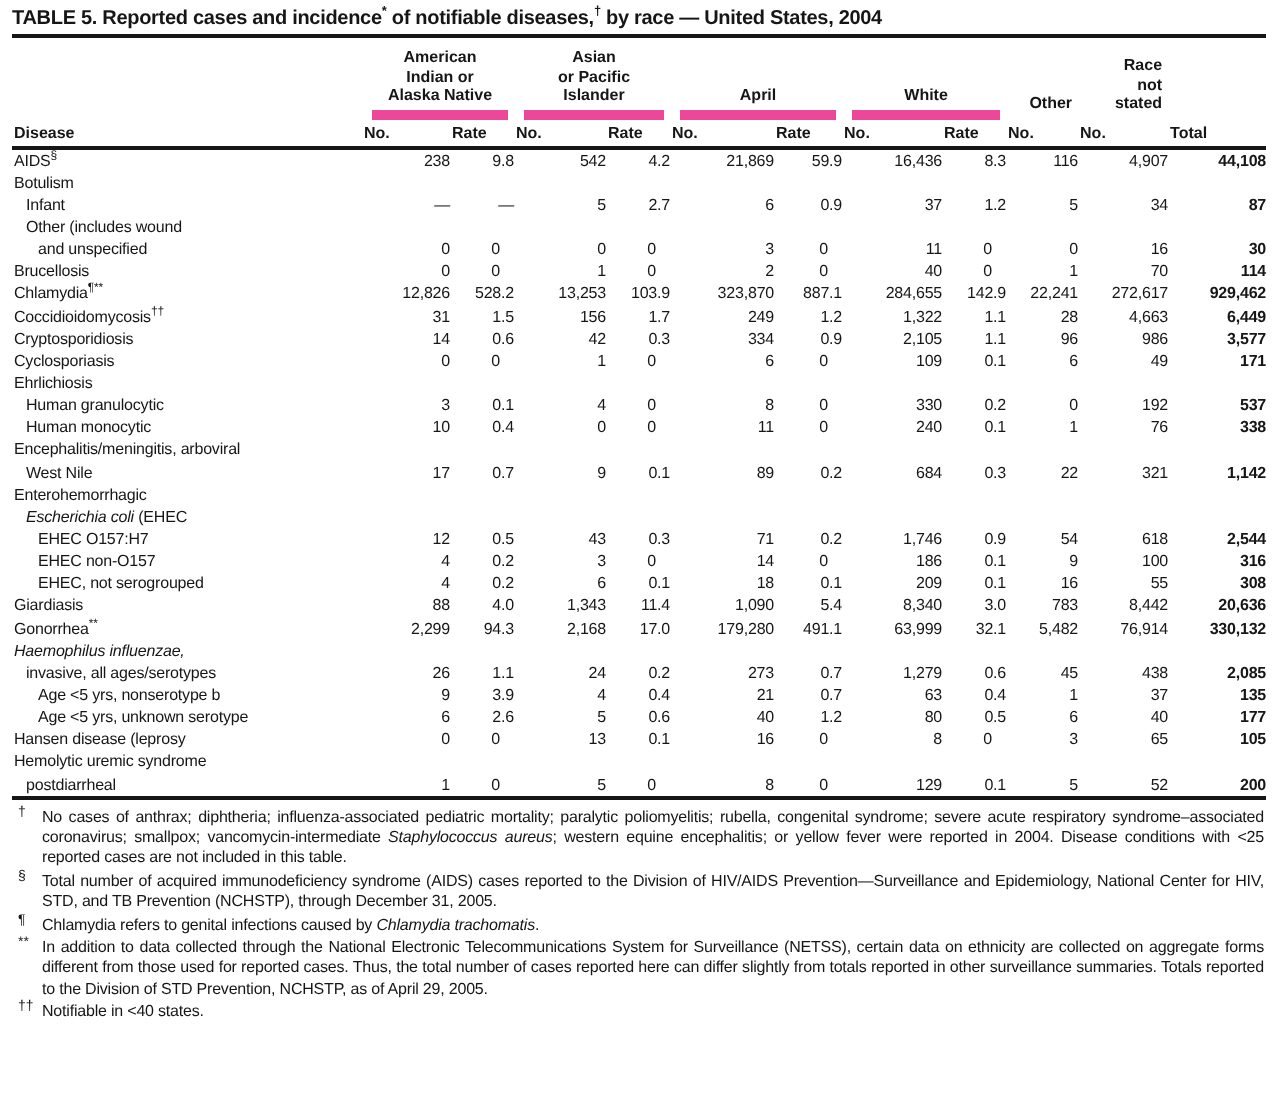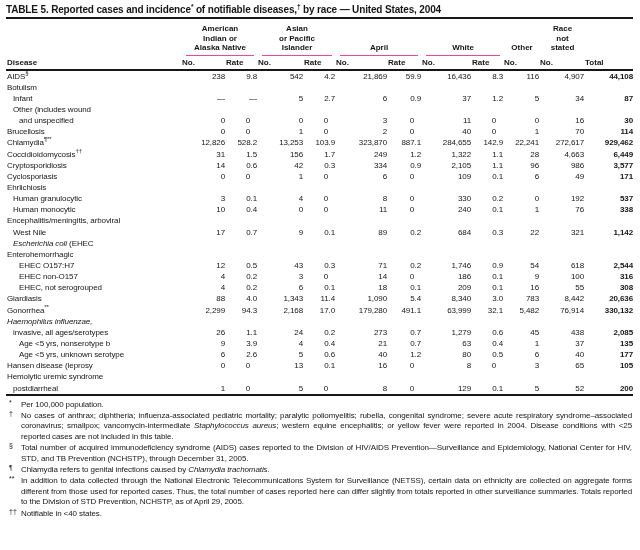--- a/index.html
+++ b/index.html
@@ -34,22 +34,22 @@
     border-bottom: 2px solid #161616;
   }
   th { font-weight: bold; }
   .th-grp { vertical-align: bottom; padding: 5px 4px 0 4px; }
   .grp-inner {
     font-size: 8px;
     line-height: 9.5px;
     text-align: center;
     white-space: nowrap;
   }
-  .grp-underline { border-bottom: 1px solid #ec4899; padding-bottom: 2px; }
-  .grp-pad { padding-bottom: 3px; }
+  .grp-underline { border-bottom: 5px solid #ec4899; padding-bottom: 2px; }
+  .grp-pad { padding-bottom: 3px; text-align: right; }
 
   #sub-row th {
     font-size: 8px;
     text-align: left;
     padding: 2px 1px 2px 0;
     border-bottom: 2px solid #161616;
     white-space: nowrap;
   }
   #sub-row th.th-disease-label {
     text-align: left;
@@ -376,35 +376,35 @@
           <td class="num rate">0.1</td>
           <td class="num">89</td>
           <td class="num rate">0.2</td>
           <td class="num">684</td>
           <td class="num rate">0.3</td>
           <td class="num">22</td>
           <td class="num">321</td>
           <td class="num total">1,142</td>
         </tr>
         <tr>
+          <td class="label ind0"><span>Enterohemorrhagic</span></td>
+          <td class="num"></td>
+          <td class="num rate"></td>
+          <td class="num"></td>
+          <td class="num rate"></td>
+          <td class="num"></td>
+          <td class="num rate"></td>
+          <td class="num"></td>
+          <td class="num rate"></td>
+          <td class="num"></td>
+          <td class="num"></td>
+          <td class="num total"></td>
+        </tr>
+        <tr>
           <td class="label ind1"><i>Escherichia coli</i><span> (EHEC</span></td>
-          <td class="num"></td>
-          <td class="num rate"></td>
-          <td class="num"></td>
-          <td class="num rate"></td>
-          <td class="num"></td>
-          <td class="num rate"></td>
-          <td class="num"></td>
-          <td class="num rate"></td>
-          <td class="num"></td>
-          <td class="num"></td>
-          <td class="num total"></td>
-        </tr>
-        <tr>
-          <td class="label ind0"><span>Enterohemorrhagic</span></td>
           <td class="num"></td>
           <td class="num rate"></td>
           <td class="num"></td>
           <td class="num rate"></td>
           <td class="num"></td>
           <td class="num rate"></td>
           <td class="num"></td>
           <td class="num rate"></td>
           <td class="num"></td>
           <td class="num"></td>
@@ -575,24 +575,20 @@
           <td class="num">129</td>
           <td class="num rate">0.1</td>
           <td class="num">5</td>
           <td class="num">52</td>
           <td class="num total">200</td>
         </tr>
       </tbody>
   </table>
 
   <div class="footnotes" id="footnotes">
-      <div class="fn">
-        <span class="fn-marker">*</span>
-        <div class="fn-text"><span>Per 100,000 population.</span></div>
-      </div>
       <div class="fn">
         <span class="fn-marker">†</span>
         <div class="fn-text"><span>No cases of anthrax; diphtheria; influenza-associated pediatric mortality; paralytic poliomyelitis; rubella, congenital syndrome; severe acute respiratory syndrome–associated coronavirus; smallpox; vancomycin-intermediate </span><i>Staphylococcus aureus</i><span>; western equine encephalitis; or yellow fever were reported in 2004. Disease conditions with &lt;25 reported cases are not included in this table.</span></div>
       </div>
       <div class="fn">
         <span class="fn-marker">§</span>
         <div class="fn-text"><span>Total number of acquired immunodeficiency syndrome (AIDS) cases reported to the Division of HIV/AIDS Prevention—Surveillance and Epidemiology, National Center for HIV, STD, and TB Prevention (NCHSTP), through December 31, 2005.</span></div>
       </div>
       <div class="fn">
         <span class="fn-marker">¶</span>

